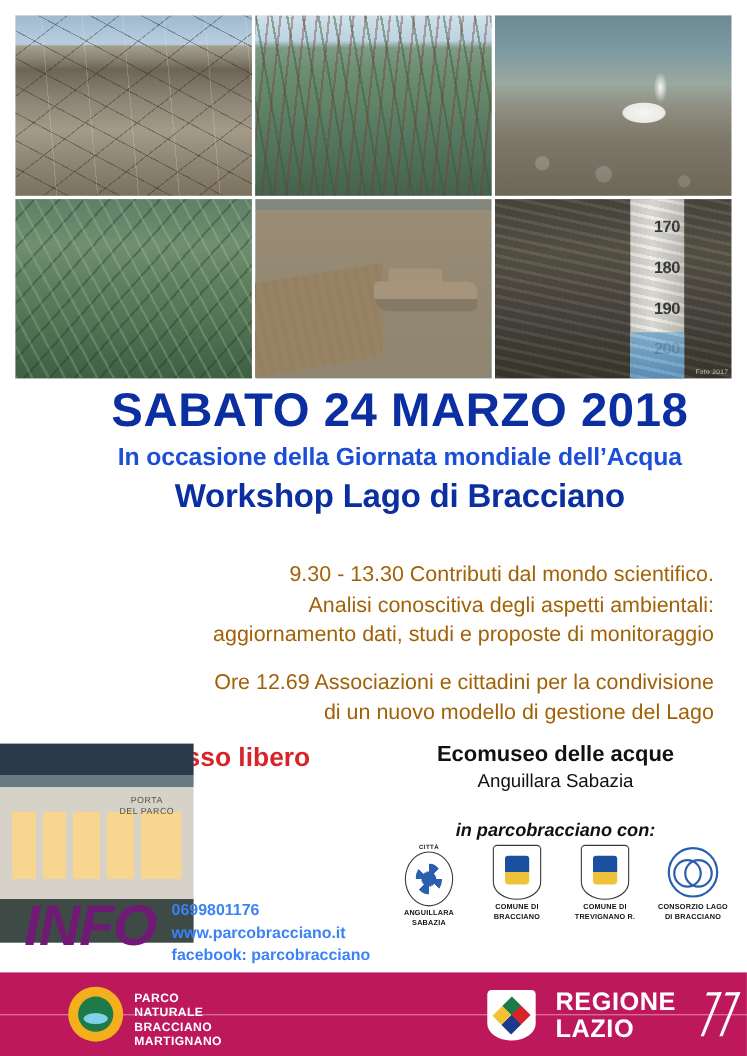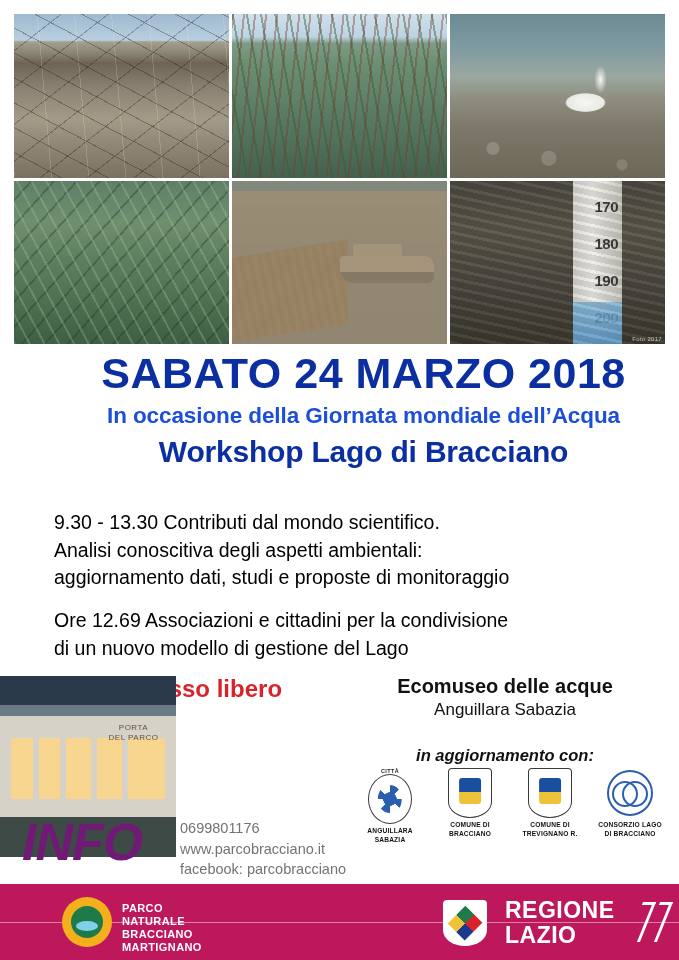--- a/index.html
+++ b/index.html
@@ -186,21 +186,22 @@
     font-weight:bold;
     color:#0b2fa0;
     margin:6px 0 0 0;
     letter-spacing:-.2px;
   }
 
   
   .programme {
     position:absolute;
     left:54px; top:509px; right:30px;
-    color:#000000;
+    color:#a16207;
+    text-align:right;
   }
   .programme p {
     margin:0;
     font-size:19.5px;
     line-height:1.42;
   }
   .programme .gap { height:15px; }
 
   
   .free-entry {
@@ -269,23 +270,23 @@
     position:absolute;
     left:22px; top:812px;
     font-size:52px;
     font-weight:bold;
     font-style:italic;
     color:#701a75;
     letter-spacing:-1px;
   }
   .info-lines {
     position:absolute;
-    left:180px; top:818px;
-    color:#737373;
-    font-weight:normal;
+    left:156px; top:818px;
+    color:#3b82f6;
+    font-weight:bold;
     font-size:14.5px;
     line-height:1.42;
   }
 
   
   .logos {
     position:absolute;
     left:355px; top:768px;
     width:310px;
     display:flex;
@@ -504,21 +505,21 @@
   <p>di un nuovo modello di gestione del Lago</p>
 </div>
 
 <div class="free-entry">ingresso libero</div>
 
 <div class="venue">
   <div class="v1">Ecomuseo delle acque</div>
   <div class="v3">Anguillara Sabazia</div>
 </div>
 
-<div class="collab-label">in aggiornamento con:</div>
+<div class="collab-label">in parcobracciano con:</div>
 
 <div class="building">
   <div class="building-sign">
     <div>PORTA</div>
     <div>DEL PARCO</div>
   </div>
 </div>
 
 <div class="info-word">INFO</div>
 <div class="info-lines">

